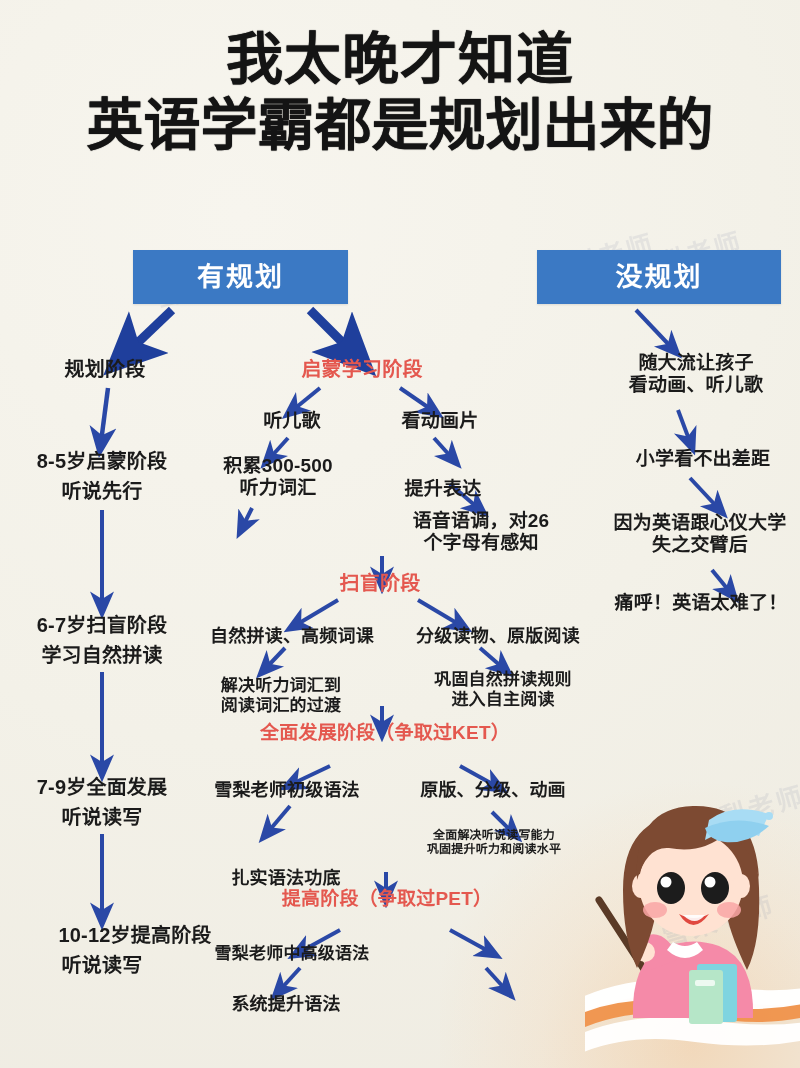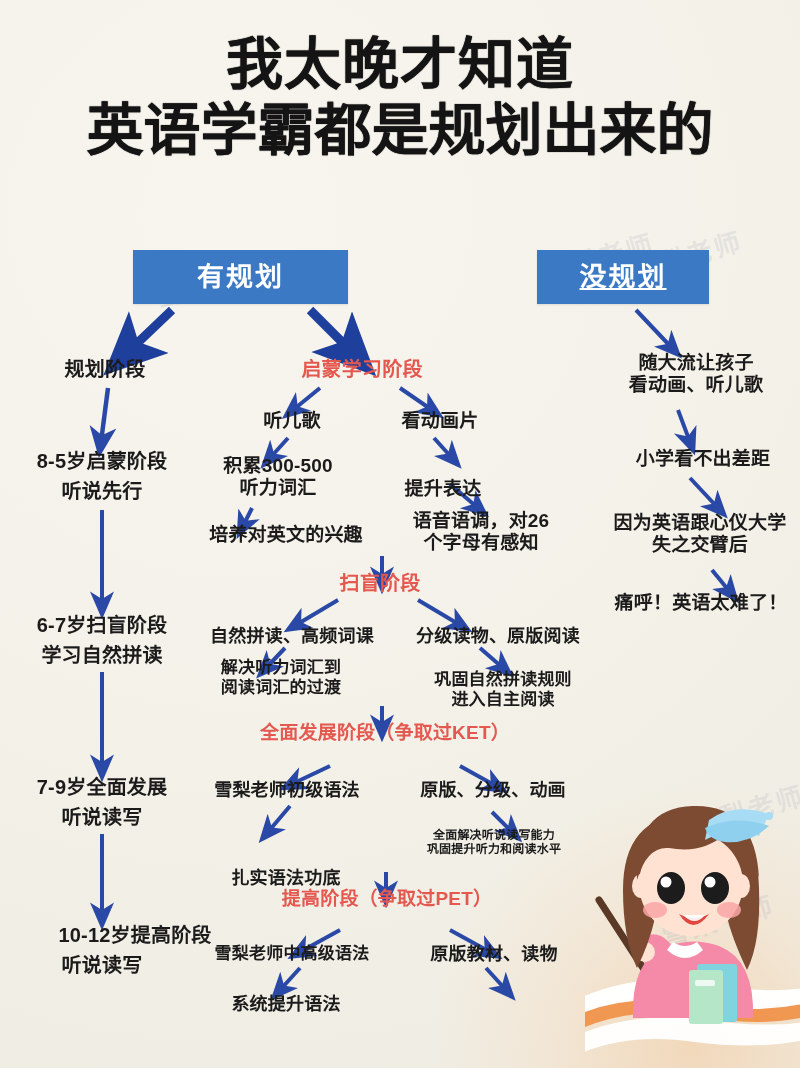--- a/index.html
+++ b/index.html
@@ -49,21 +49,21 @@
 
   
   .title-block {
     position: absolute;
     top: 34px;
     left: 0;
     width: 800px;
     text-align: center;
   }
   .title-line {
-    font-family: Liberation Sans, sans-serif;
+    font-family: Liberation Mono, monospace;
     font-weight: 900;
     color: #141414;
     line-height: 1.06;
     letter-spacing: 1px;
     text-shadow: 0 0 1px #141414;
   }
   .title-line.l1 { font-size: 57px; }
   .title-line.l2 { font-size: 57px; margin-top: 6px; letter-spacing: 0px; }
 
   
@@ -126,21 +126,21 @@
   <div class="wm" style="left:628px; top:236px;">雪梨老师</div>
   <div class="wm" style="left:690px; top:790px;">雪梨老师</div>
   <div class="wm" style="left:660px; top:900px;">雪梨老师</div>
 
   <div class="title-block">
     <div class="title-line l1">我太晚才知道</div>
     <div class="title-line l2">英语学霸都是规划出来的</div>
   </div>
 
   <div class="hbox" style="left:133px; top:250px; width:215px; height:54px;">有规划</div>
-  <div class="hbox" style="left:537px; top:250px; width:172px; height:54px;text-decoration:underline;">没规划</div>
+  <div class="hbox" style="left:537px; top:250px; width:244px; height:54px;">没规划</div>
 
   <svg id="arrows" viewBox="0 0 800 1068">
     <defs>
       <marker id="ahThick" markerWidth="7" markerHeight="7" refX="3.2" refY="3.2" orient="auto">
         <path d="M0,0 L7,3.2 L0,6.4 L1.6,3.2 Z" fill="#1f3f9c"></path>
       </marker>
       <marker id="ahThin" markerWidth="7" markerHeight="7" refX="3.4" refY="3.3" orient="auto">
         <path d="M0,0.3 L7,3.3 L0,6.3 L1.9,3.3 Z" fill="#2a48a6"></path>
       </marker>
     </defs>
@@ -198,52 +198,50 @@
   <div class="node s20" style="left:2px; top:806px; width:200px;">听说读写</div>
 
   <div class="node s20" style="left:0px; top:924px; width:204px;padding-left:33px;">10-12岁提高阶段</div>
   <div class="node s20" style="left:2px; top:954px; width:200px;">听说读写</div>
 
   <div class="node s20 red" style="left:272px; top:358px; width:180px;">启蒙学习阶段</div>
 
   <div class="node s19" style="left:232px; top:410px; width:120px;">听儿歌</div>
   <div class="node s19" style="left:198px; top:455px; width:160px;">积累300-500
 听力词汇</div>
-  <div class="node s19" style="left:186px; top:524px; width:200px;">培养对英文的兴趣</div>
 
   <div class="node s19" style="left:380px; top:410px; width:120px;">看动画片</div>
   <div class="node s19" style="left:388px; top:478px; width:110px;">提升表达</div>
   <div class="node s19" style="left:386px; top:510px; width:190px;">语音语调，对26
 个字母有感知</div>
 
   <div class="node s20 red" style="left:310px; top:572px; width:140px;">扫盲阶段</div>
 
   <div class="node s18" style="left:192px; top:626px; width:200px;">自然拼读、高频词课</div>
-  <div class="node s17" style="left:186px; top:658px; width:190px;">解决听力词汇到
+  <div class="node s17" style="left:186px; top:676px; width:190px;">解决听力词汇到
 阅读词汇的过渡</div>
 
   <div class="node s18" style="left:398px; top:626px; width:200px;">分级读物、原版阅读</div>
   <div class="node s17" style="left:408px; top:670px; width:190px;">巩固自然拼读规则
 进入自主阅读</div>
 
   <div class="node s19 red" style="left:210px; top:722px; width:350px;">全面发展阶段（争取过KET）</div>
 
   <div class="node s18" style="left:192px; top:780px; width:190px;">雪梨老师初级语法</div>
   <div class="node s18" style="left:196px; top:868px; width:180px;">扎实语法功底</div>
 
   <div class="node s18" style="left:398px; top:780px; width:190px;">原版、分级、动画</div>
   <div class="node s16" style="left:384px; top:828px; width:220px;">全面解决听说读写能力
 巩固提升听力和阅读水平</div>
 
   <div class="node s19 red" style="left:222px; top:888px; width:330px;">提高阶段（争取过PET）</div>
 
   <div class="node s17" style="left:192px; top:944px; width:200px;">雪梨老师中高级语法</div>
   <div class="node s18" style="left:196px; top:994px; width:180px;">系统提升语法</div>
 
-  <div class="node s18" style="left:404px; top:944px; width:180px;">原版教材、读物</div>
 
   <div class="node s19" style="left:596px; top:352px; width:200px;">随大流让孩子
 看动画、听儿歌</div>
   <div class="node s19" style="left:608px; top:448px; width:190px;">小学看不出差距</div>
   <div class="node s19" style="left:600px; top:512px; width:200px;">因为英语跟心仪大学
 失之交臂后</div>
   <div class="node s19" style="left:602px; top:592px; width:198px;">痛呼！英语太难了！</div>
 
   <div class="girl-wrap">
     <svg viewBox="0 0 215 300" width="215" height="300">

